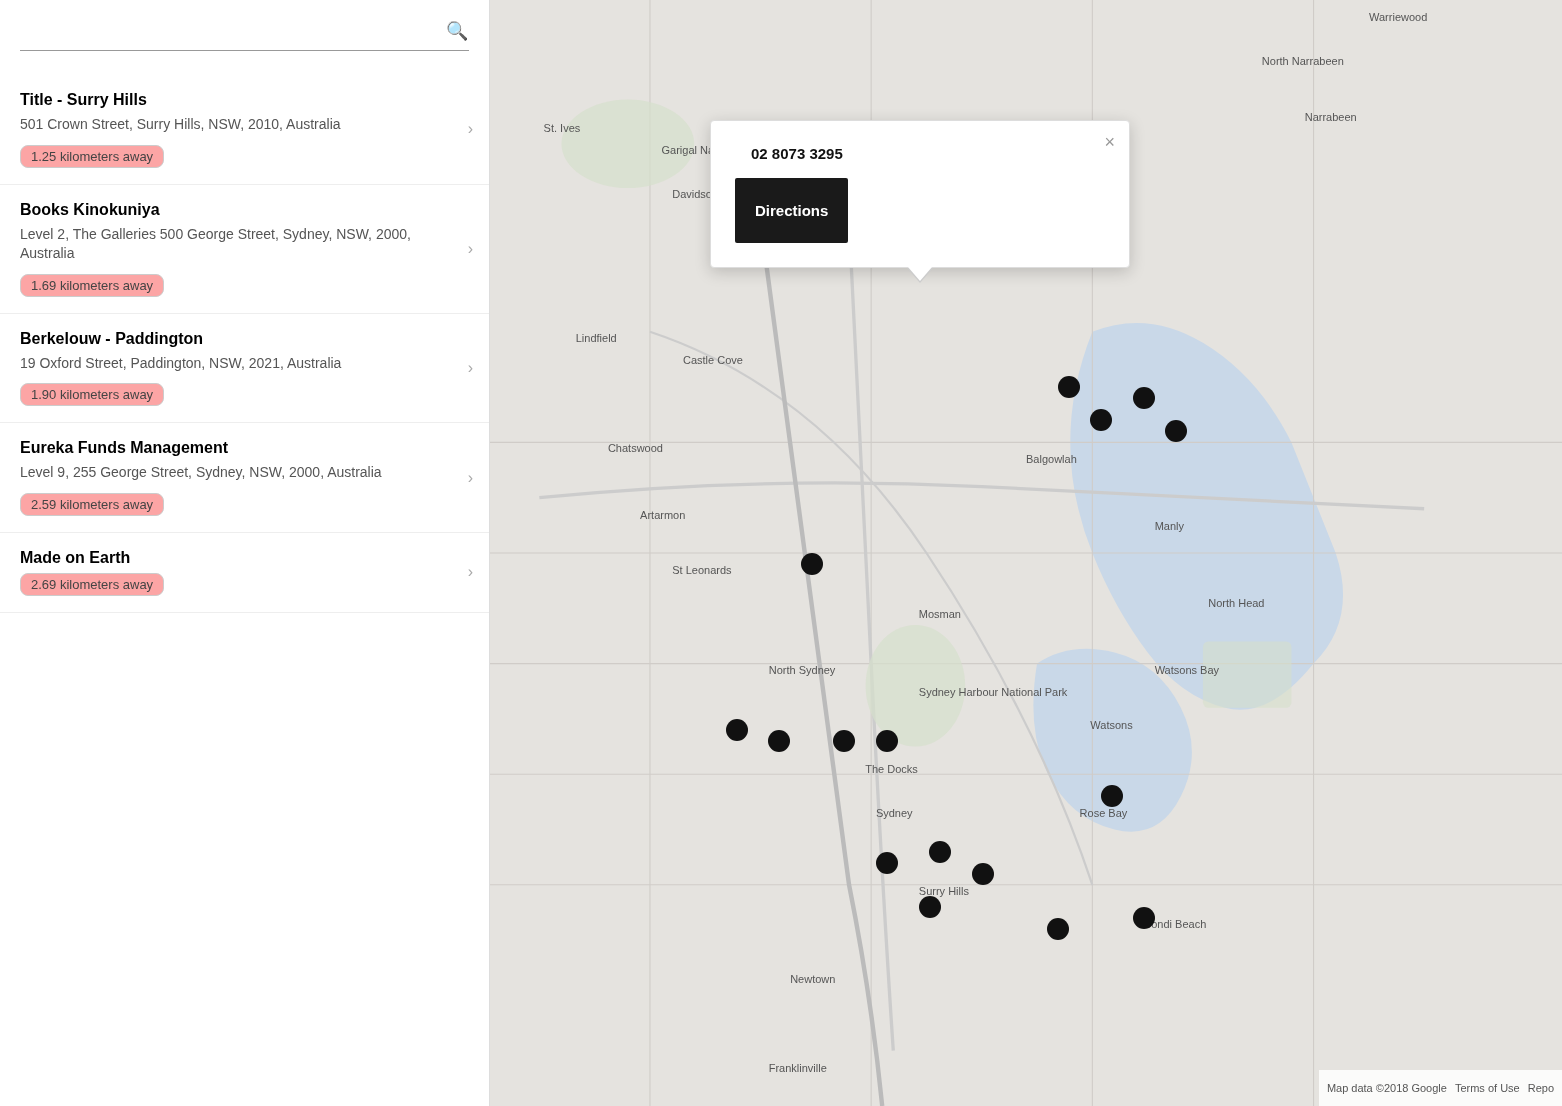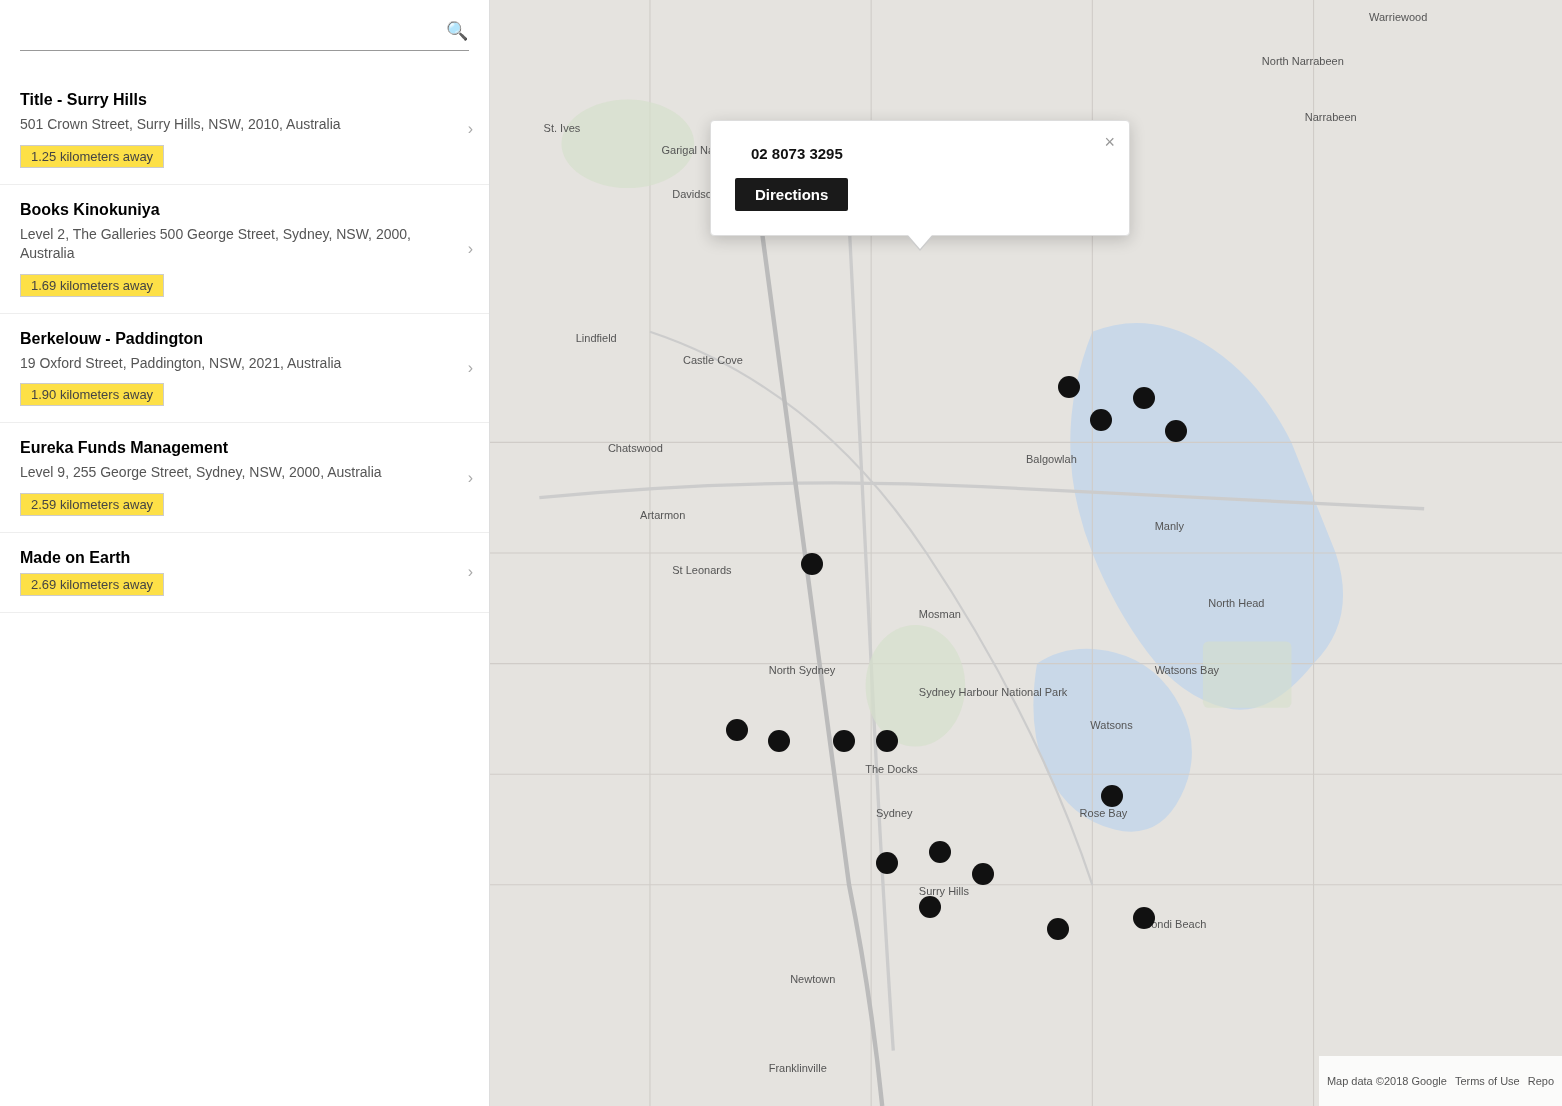--- a/index.html
+++ b/index.html
@@ -55,24 +55,24 @@
     .location-address {
       font-size: 14px;
       color: #555;
       margin-bottom: 10px;
       line-height: 1.4;
       padding-right: 20px;
     }
 
     .distance-badge {
       display: inline-block;
-      background: #fde047;
+      background: #fca5a5;
       border: 1px solid #ccc;
       padding: 3px 10px;
-      border-radius: 0;
+      border-radius: 8px;
       font-size: 13px;
       color: #444;
     }
 
     .chevron {
       position: absolute;
       right: 16px;
       top: 50%;
       transform: translateY(-50%);
       color: #aaa;
@@ -144,21 +144,21 @@
       font-weight: bold;
       color: #111;
       margin-bottom: 16px;
       margin-left: 16px;
     }
 
     .directions-btn {
       background: #1a1a1a;
       color: #fff;
       border: none;
-      padding: 8px 20px;
+      padding: 24px 20px;
       font-size: 15px;
       font-weight: bold;
       cursor: pointer;
       border-radius: 2px;
     }
 
     
     .map-popup::after {
       content: '';
       position: absolute;
@@ -182,21 +182,21 @@
     }
 
     
     .map-footer {
       position: absolute;
       bottom: 0;
       right: 0;
       background: rgba(255,255,255,0.85);
       font-size: 11px;
       color: #555;
-      padding: 19px 8px;
+      padding: 12px 8px;
       display: flex;
       gap: 8px;
     }
 
     .map-footer a {
       color: #555;
       text-decoration: none;
     }
 
     

